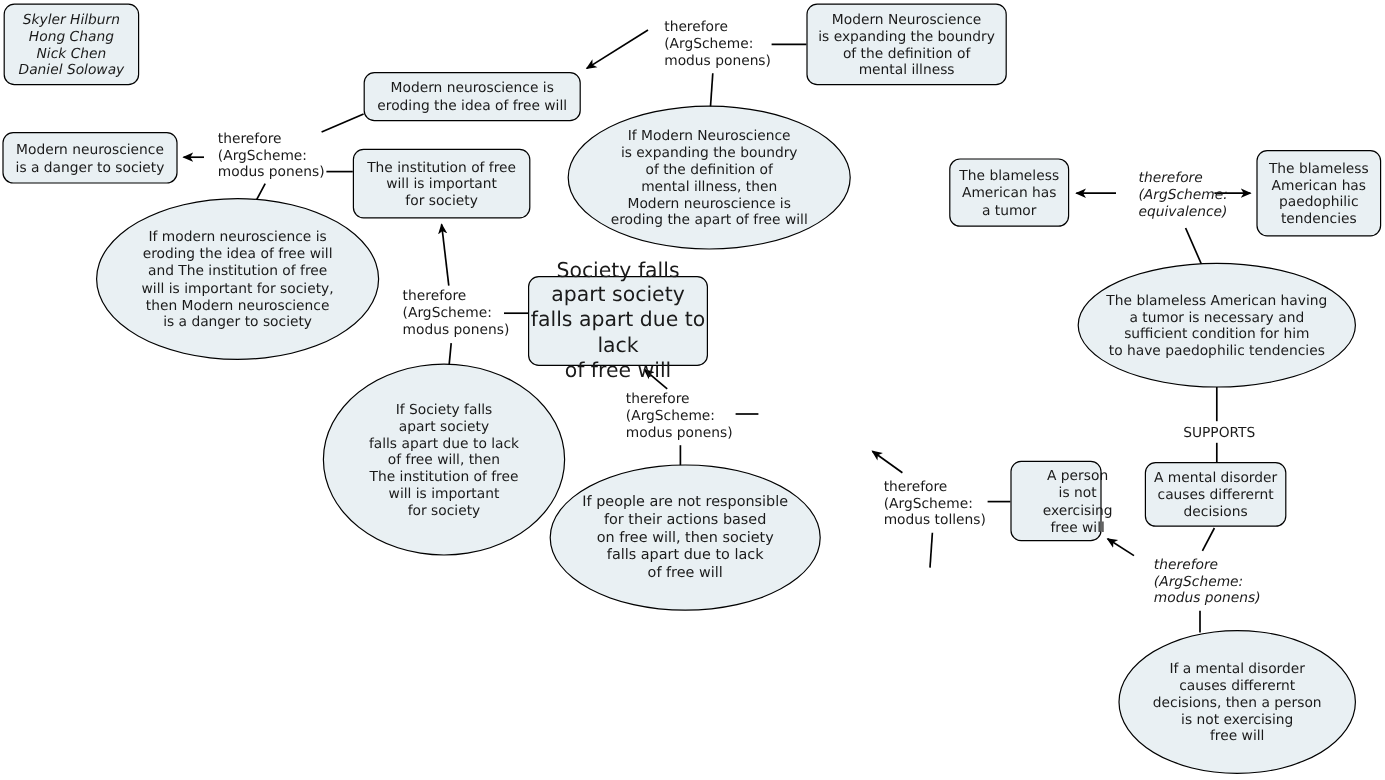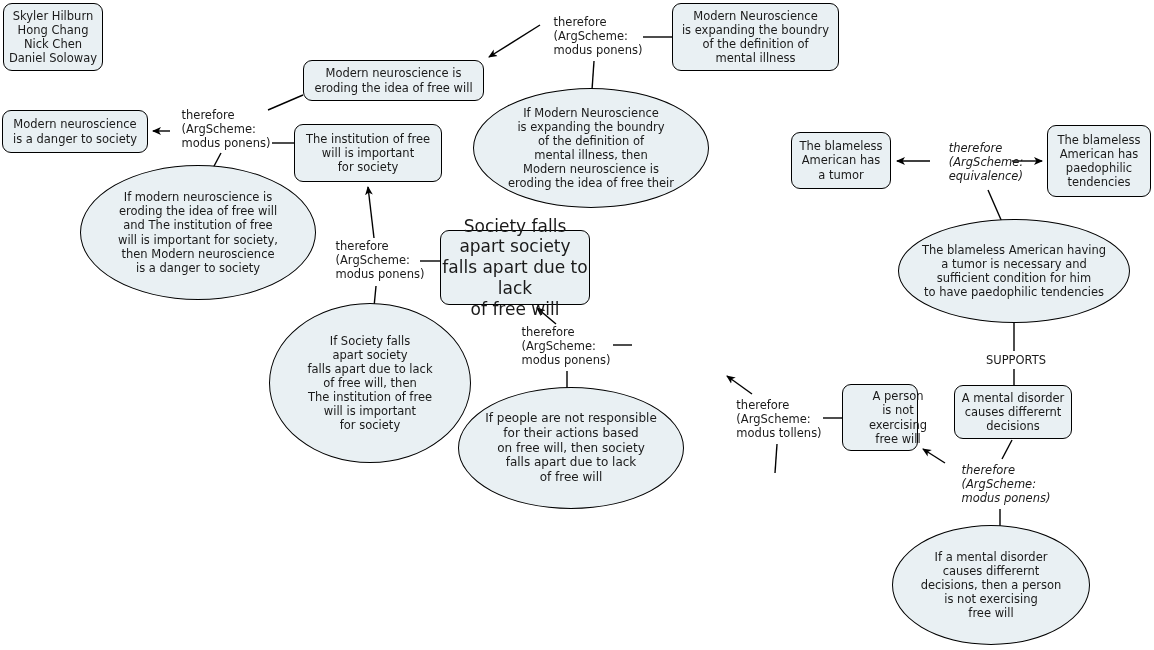--- a/index.html
+++ b/index.html
@@ -113,21 +113,21 @@
     <line x1="1014" y1="322" x2="1014" y2="351" stroke="#000" stroke-width="1.4"></line>
     <line x1="1014" y1="369" x2="1014" y2="385" stroke="#000" stroke-width="1.4"></line>
 
     <line x1="930" y1="161" x2="897" y2="161" stroke="#000" stroke-width="1.4" marker-end="url(#arrowhead)"></line>
 
     <line x1="1012" y1="161" x2="1042" y2="161" stroke="#000" stroke-width="1.4" marker-end="url(#arrowhead)"></line>
 
     <line x1="1002" y1="222" x2="988" y2="190" stroke="#000" stroke-width="1.4"></line>
   </svg>
 
-  <div class="node box" style="left:3px; top:3px; width:100px; height:68px; font-size:11.5px;">Skyler Hilburn
+  <div class="node box" style="left:3px; top:3px; width:113px; height:68px; font-size:11.5px;font-style:italic;">Skyler Hilburn
 Hong Chang
 Nick Chen
 Daniel Soloway</div>
 
   <div class="node box" style="left:2px; top:110px; width:146px; height:43px; font-size:11.5px;">Modern neuroscience
 is a danger to society</div>
 
   <div class="node box" style="left:303px; top:60px; width:181px; height:41px; font-size:11.5px;">Modern neuroscience is
 eroding the idea of free will</div>
 
@@ -162,21 +162,21 @@
   <div class="node box" style="left:1047px; top:125px; width:104px; height:72px; font-size:11.5px;">The blameless
 American has
 paedophilic
 tendencies</div>
 
   <div class="node ellipse" style="left:473px; top:88px; width:236px; height:120px; font-size:11.5px;">If Modern Neuroscience
 is expanding the boundry
 of the definition of
 mental illness, then
 Modern neuroscience is
-eroding the idea of free their</div>
+eroding the apart of free will</div>
 
   <div class="node ellipse" style="left:80px; top:165px; width:236px; height:135px; font-size:11.5px;">If modern neuroscience is
 eroding the idea of free will
 and The institution of free
 will is important for society,
 then Modern neuroscience
 is a danger to society</div>
 
   <div class="node ellipse" style="left:269px; top:303px; width:202px; height:160px; font-size:11.5px;">If Society falls
 apart society
@@ -186,21 +186,21 @@
 will is important
 for society</div>
 
   <div class="node ellipse" style="left:458px; top:387px; width:226px; height:122px; font-size:12px;">If people are not responsible
 for their actions based
 on free will, then society
 falls apart due to lack
 of free will</div>
 
 
-  <div class="node ellipse" style="left:892px; top:525px; width:198px; height:120px; font-size:11.5px;">If a mental disorder
+  <div class="node ellipse" style="left:932px; top:525px; width:198px; height:120px; font-size:11.5px;">If a mental disorder
 causes differernt
 decisions, then a person
 is not exercising
 free will</div>
 
   <div class="node ellipse" style="left:898px; top:219px; width:232px; height:104px; font-size:11.5px;text-align:center;">The blameless American having
 a tumor is necessary and
 sufficient condition for him
 to have paedophilic tendencies</div>
 

